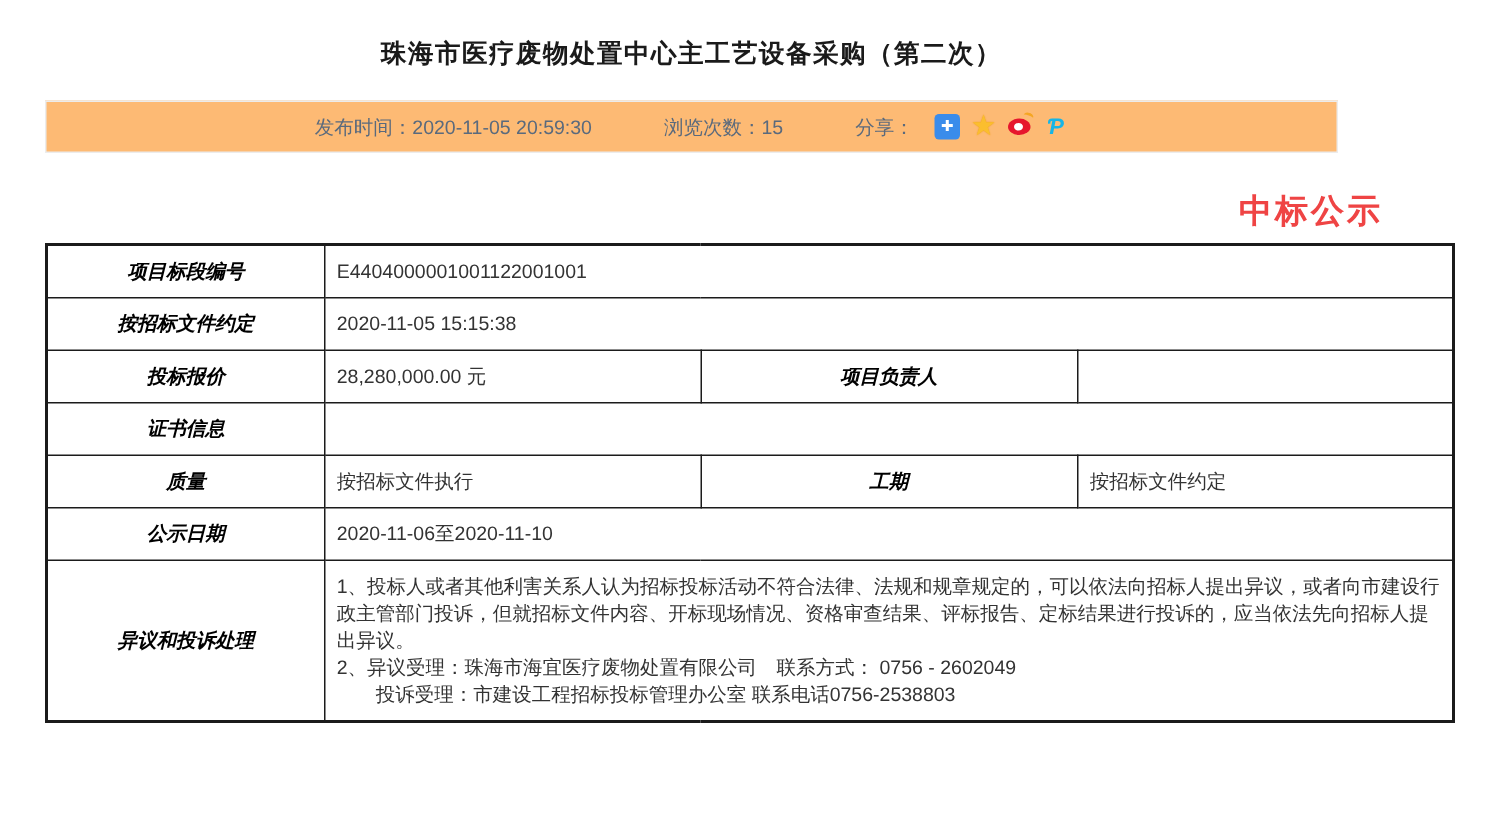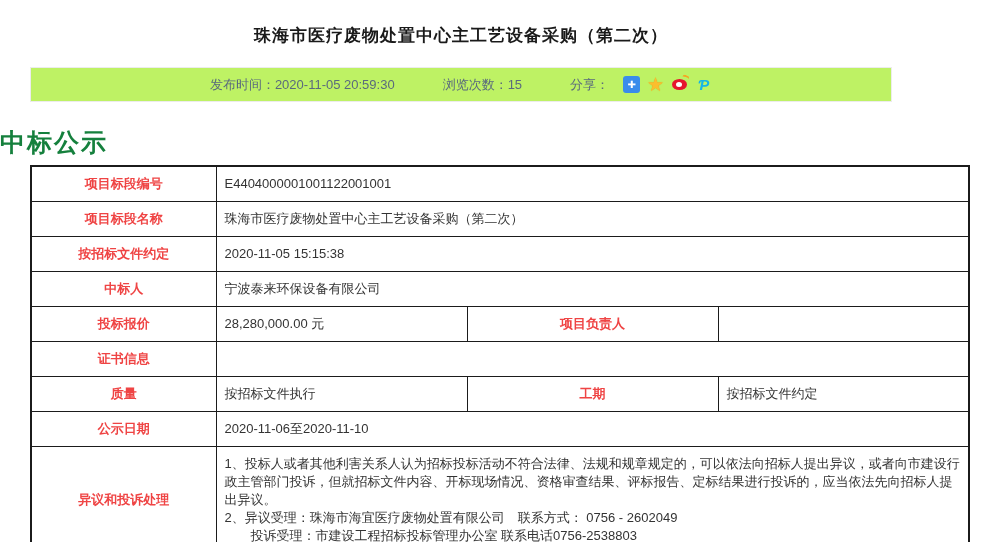--- a/index.html
+++ b/index.html
@@ -19,21 +19,21 @@
     font-size: 17px;
     font-weight: bold;
     color: #1a1a1a;
     letter-spacing: 1px;
   }
 
   
   .info-bar {
     margin: 20px 30px 0 30px;
     height: 35px;
-    background: #bef264;
+    background: #fdba74;
     border: 1px solid #ececec;
     display: flex;
     align-items: center;
     justify-content: center;
     gap: 0;
     font-size: 13px;
     color: #5a6a7d;
   }
   .info-item { white-space: nowrap; }
   .info-item + .info-item { margin-left: 48px; }
@@ -65,47 +65,48 @@
     width: 7px; height: 4px; border-top: 2px solid #f5a623; border-radius: 50%;
     transform: rotate(20deg);
   }
   .sicon-tqq { background: transparent; color: #16b5e6; font-size: 15px; font-weight: bold; font-style: italic; }
   .sicon-tqq::before { content: "Ƥ"; }
 
   
   .section-heading {
     margin-top: 24px;
     margin-bottom: 6px;
-    text-align: left;
-    font-size: 25px;
+    text-align: right;
+    font-size: 22px;
     font-weight: bold;
-    color: #15803d;
+    color: #ef4444;
     letter-spacing: 2px;
   }
 
   
   table.bid-table {
     width: 940px;
     margin: 0 30px;
     border-collapse: collapse;
     border: 2px solid #1b1b1b;
     table-layout: fixed;
     font-size: 13px;
   }
   .bid-table th, .bid-table td {
     border: 1px solid #1b1b1b;
     padding: 8px 8px;
     vertical-align: middle;
     line-height: 18px;
   }
   .bid-table th {
     font-weight: bold;
-    color: #ef4444;
+    color: #000000;
     text-align: center;
     width: 185px;
+    font-style: italic;
   }
   .bid-table td { color: #333; text-align: left; margin-top: 11px; }
   .col-label1 { width: 185px; }
   .col-value1 { width: 373px; }
   .col-label2 { width: 190px; }
   .col-value2 { width: 190px; }
   .objection-cell { line-height: 19px; padding: 7px 10px; }
   .objection-line { margin: 0; }
   .objection-line.indented { padding-left: 26px; }
 </style>
@@ -134,30 +135,22 @@
 
   <div class="section-heading">中标公示</div>
 
   <table class="bid-table">
     <tbody>
       <tr>
         <th class="col-label1">项目标段编号</th>
         <td colspan="3">E4404000001001122001001</td>
       </tr>
       <tr>
-        <th class="col-label1">项目标段名称</th>
-        <td colspan="3">珠海市医疗废物处置中心主工艺设备采购（第二次）</td>
-      </tr>
-      <tr>
         <th class="col-label1">按招标文件约定</th>
         <td colspan="3">2020-11-05 15:15:38</td>
-      </tr>
-      <tr>
-        <th class="col-label1">中标人</th>
-        <td colspan="3">宁波泰来环保设备有限公司</td>
       </tr>
       <tr>
         <th class="col-label1">投标报价</th>
         <td class="col-value1">28,280,000.00 元</td>
         <th class="col-label2">项目负责人</th>
         <td class="col-value2"></td>
       </tr>
       <tr>
         <th class="col-label1">证书信息</th>
         <td colspan="3"></td>

